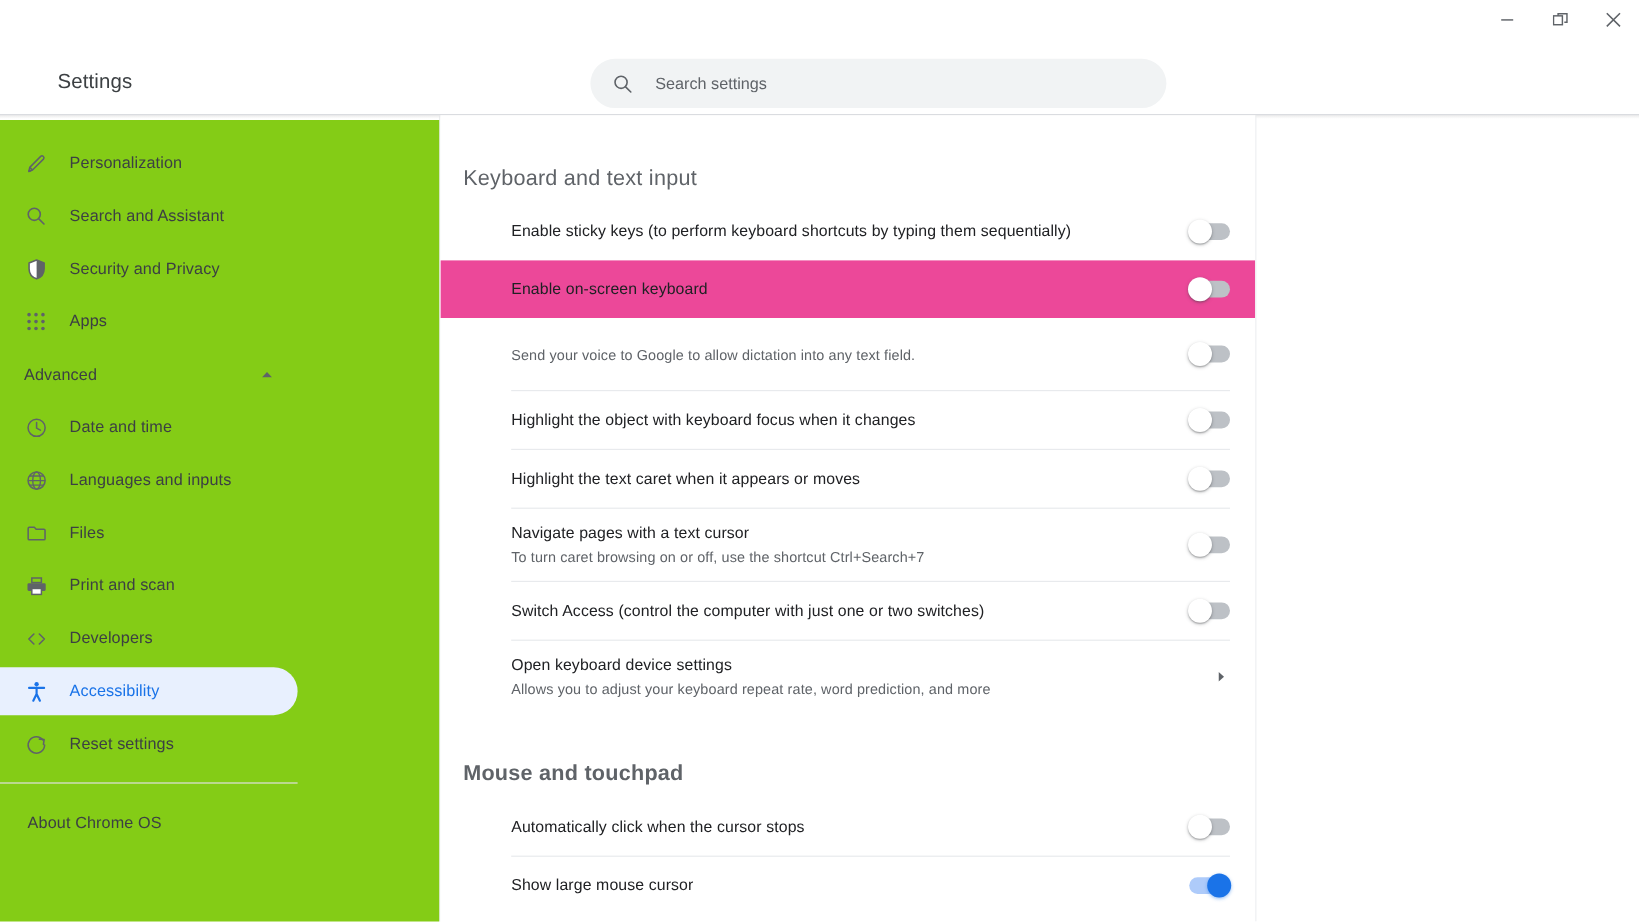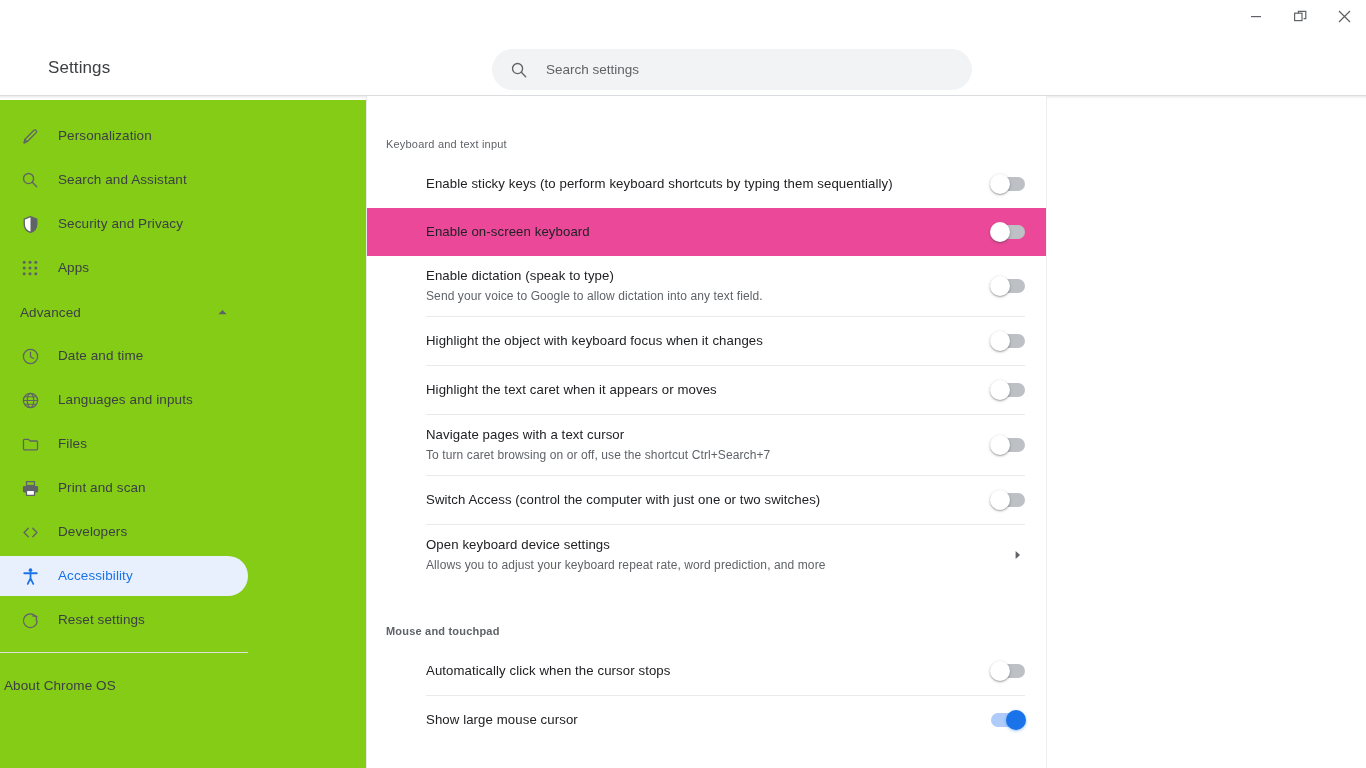--- a/index.html
+++ b/index.html
@@ -113,31 +113,31 @@
   .advanced-row .acaret { margin-left: auto; margin-right: 20px; display:flex; }
 
   .sdivider {
     width: 248px; height: 1px; background: #e0e0e0; margin: 12px 0 12px 0;
   }
   .aboutitem {
     display: flex; align-items: center; height: 40px; width: 248px;
     cursor: pointer; color: #3c4043; font-size: 13.5px;
     border-radius: 0 20px 20px 0;
   }
-  .aboutitem .alabel2 { margin-left: 4px; letter-spacing: .1px; }
+  .aboutitem .alabel2 { margin-left: 23px; letter-spacing: .1px; }
 
   
   .main {
     position: absolute; top: 96px; left: 367px;
     width: 679px; height: 672px;
     background: #ffffff;
     overflow: hidden;
   }
   .section-title {
-    font-size: 11px; color: #5f6368;
+    font-size: 18px; color: #5f6368;
     padding: 42px 0 0 19px;
     letter-spacing: .2px;
   }
   .section-title.second { padding-top: 40px; font-weight: bold; }
 
   .rowlist { margin-top: 10px; }
 
   .row {
     position: relative;
     display: flex; align-items: center;
@@ -379,21 +379,20 @@
         <div class="rowtext">
           <div class="rowlabel">Enable on-screen keyboard</div>
         </div>
         <div class="toggle">
           <div class="knob"></div>
         </div>
       </div>
 
       <div class="row tall">
         <div class="rowtext">
-          <div class="rowlabel">Enable dictation (speak to type)</div>
           <div class="rowsub">Send your voice to Google to allow dictation into any text field.</div>
         </div>
         <div class="toggle">
           <div class="knob"></div>
         </div>
       </div>
       <div class="rowsep"></div>
 
       <div class="row">
         <div class="rowtext">

